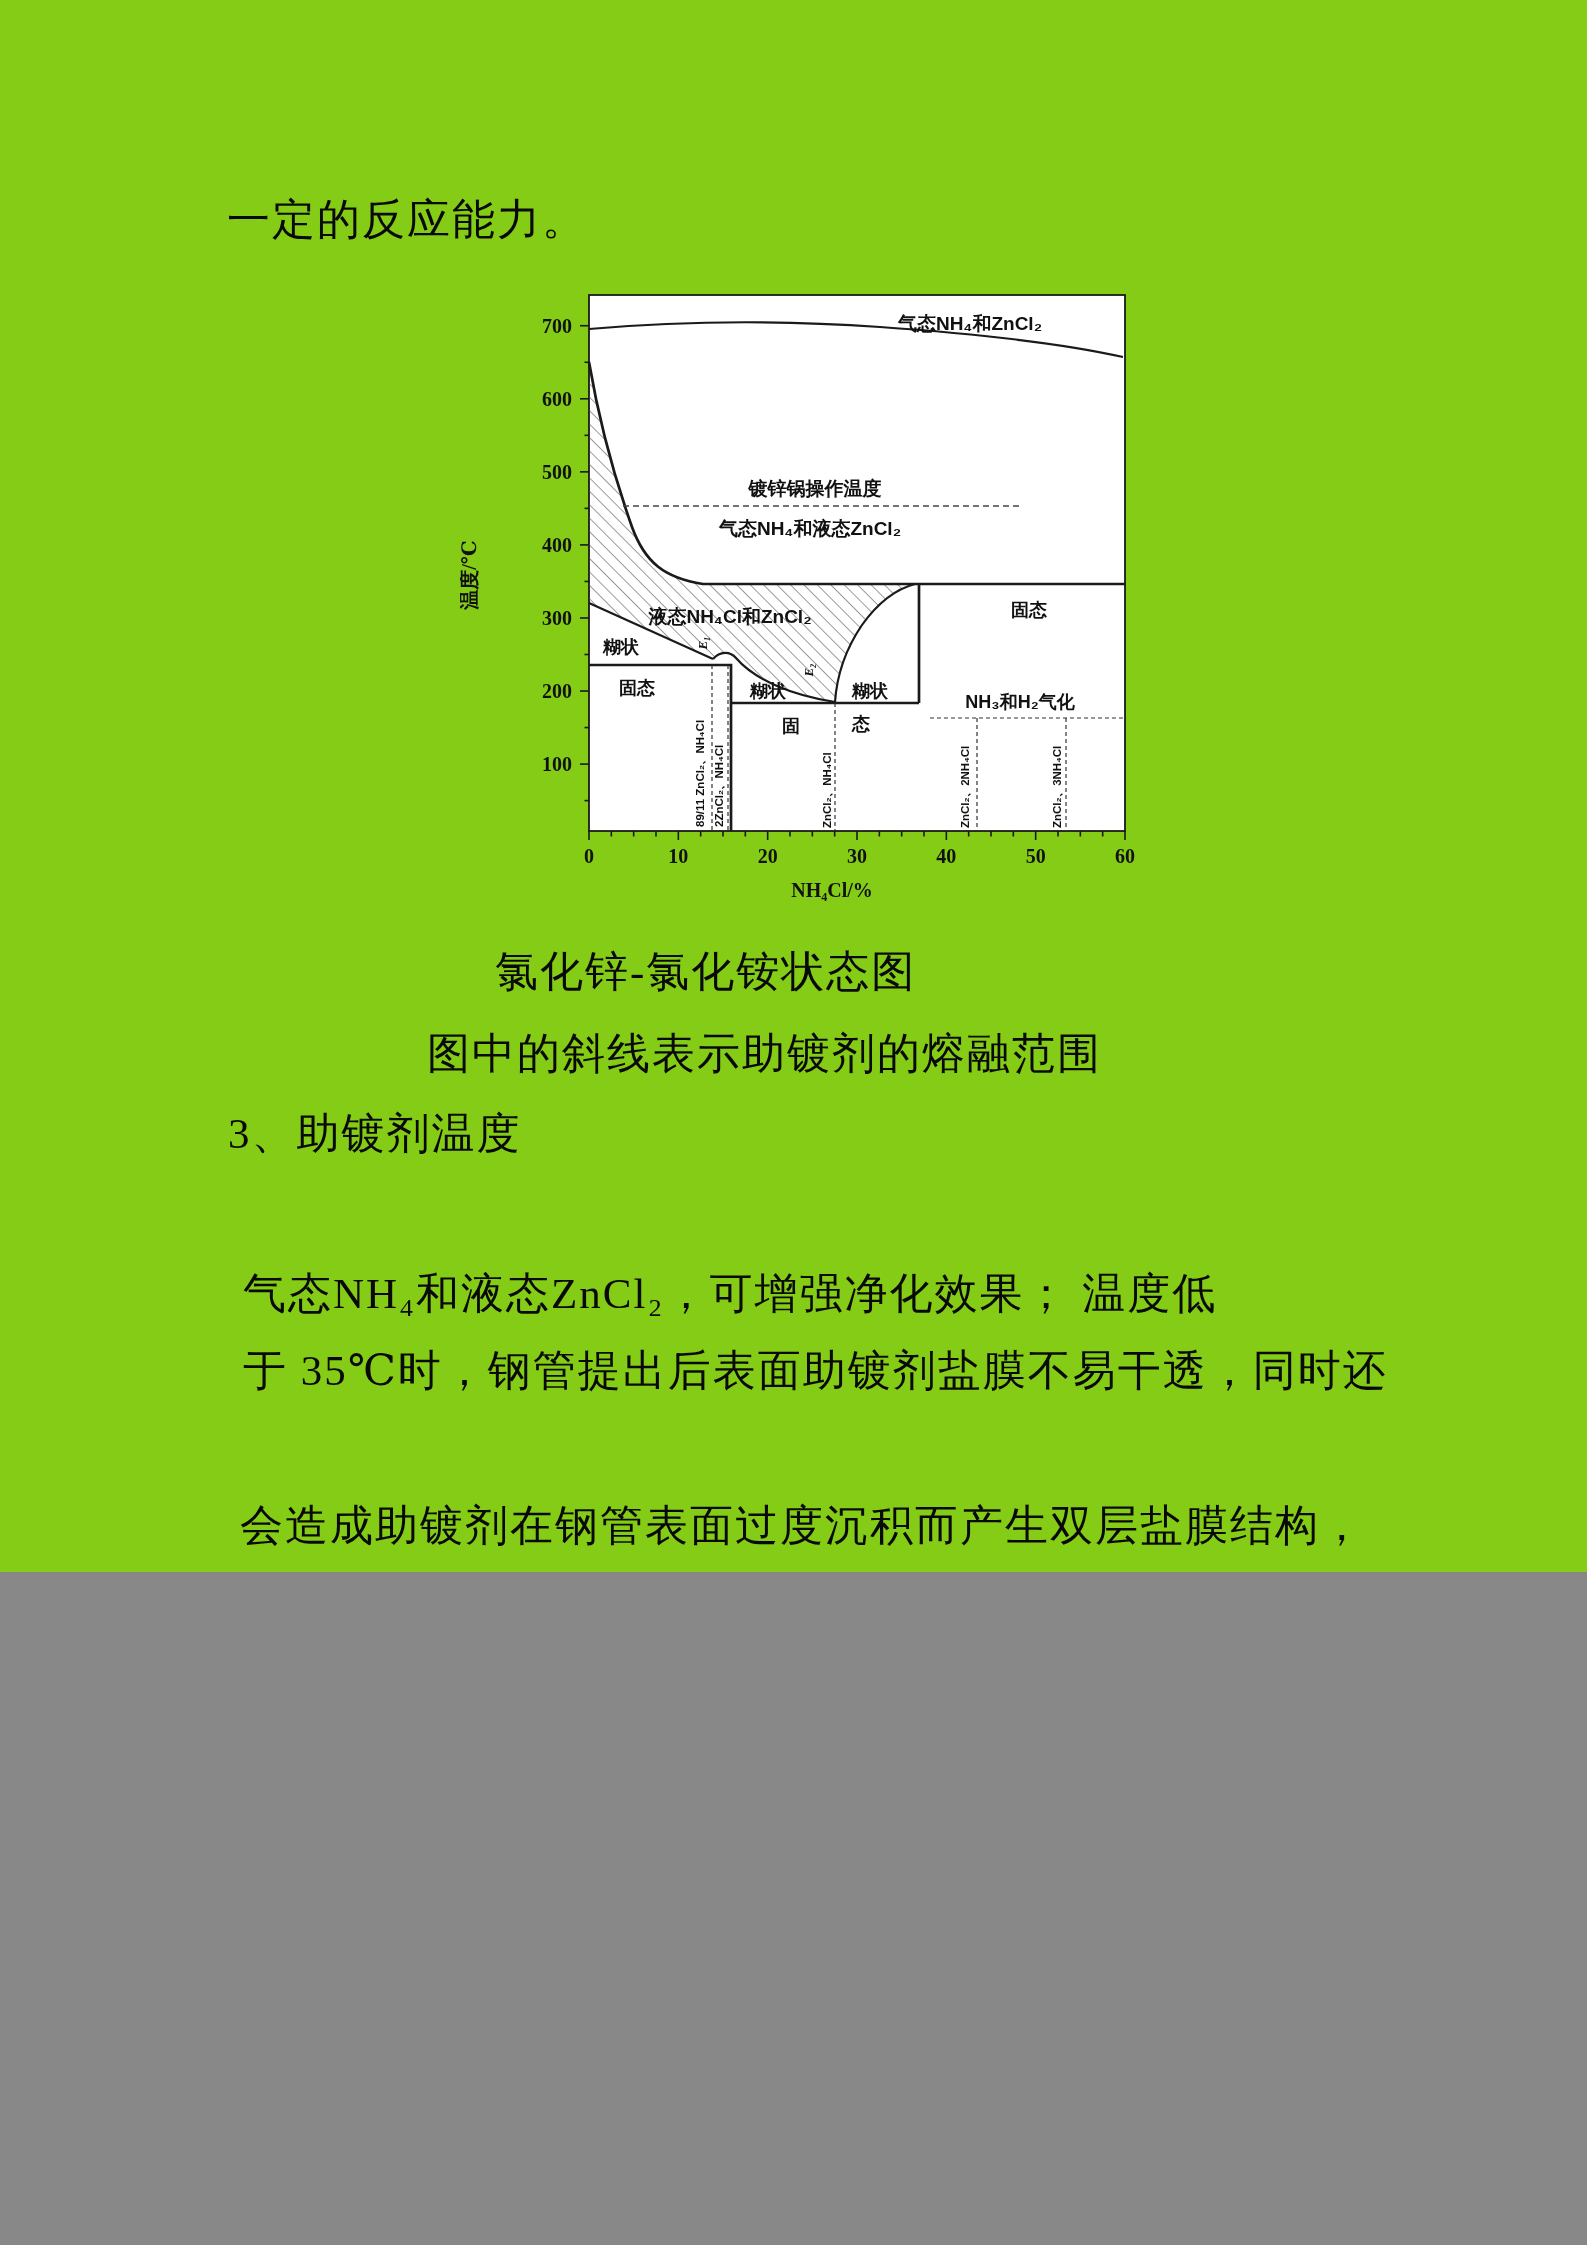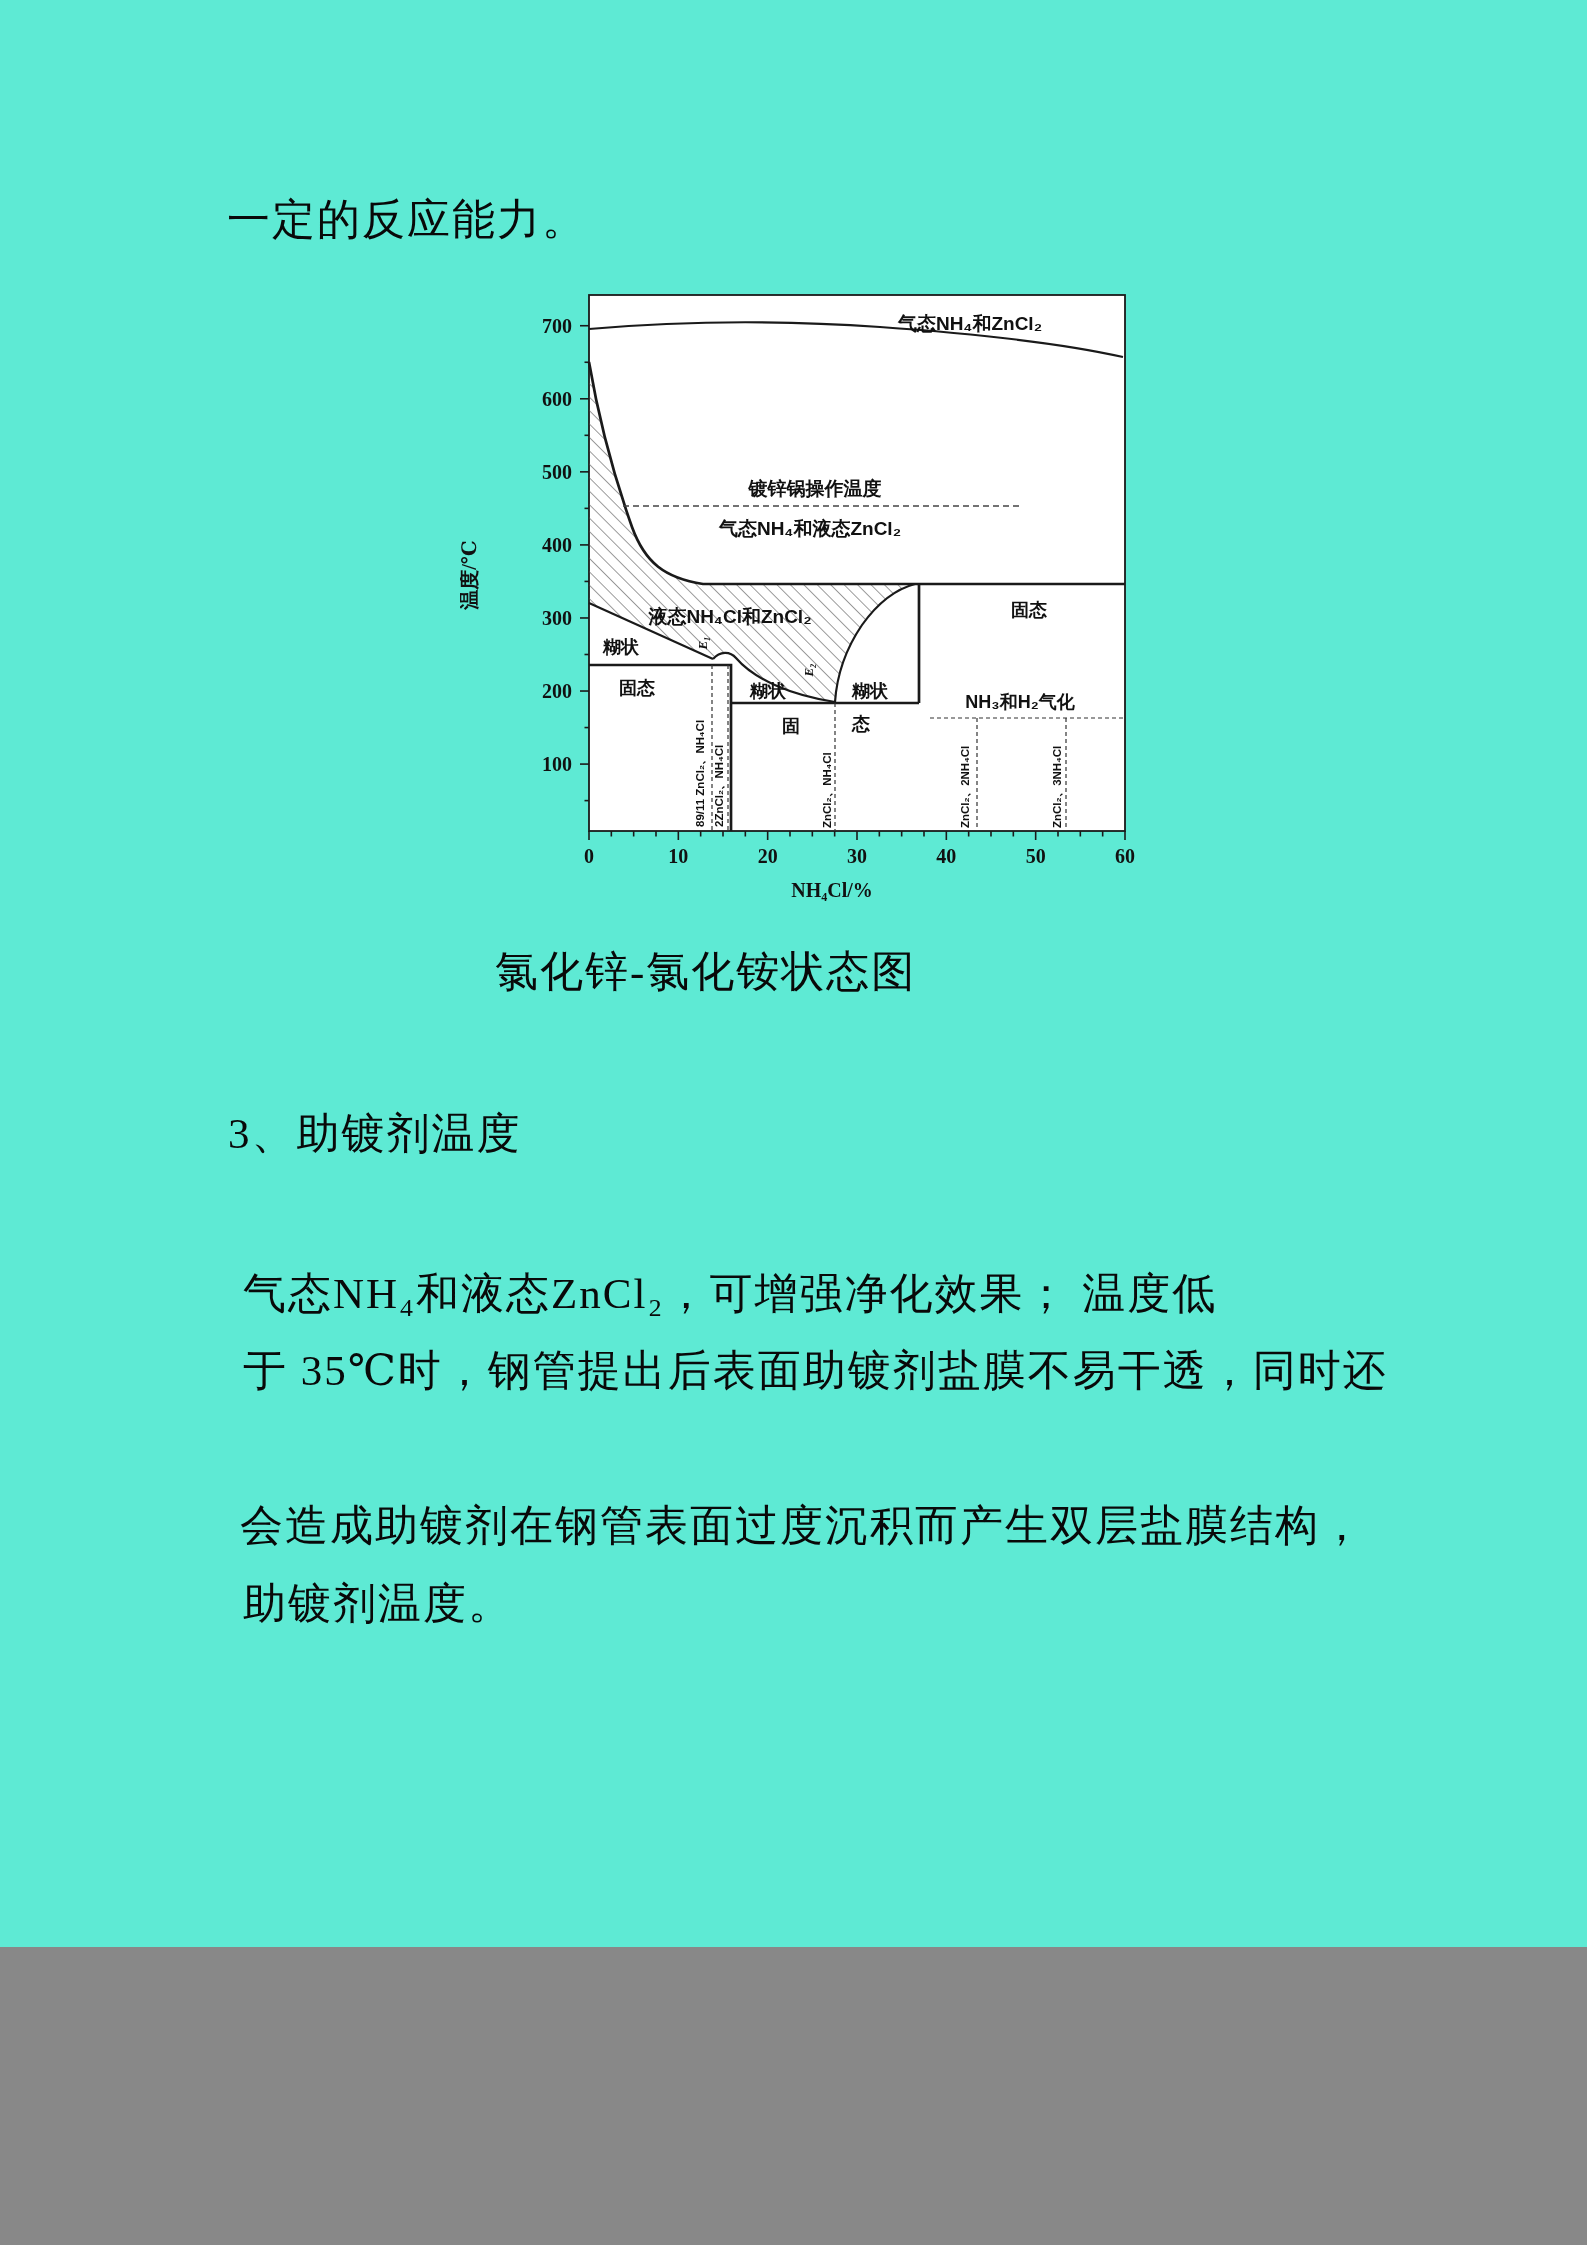--- a/index.html
+++ b/index.html
@@ -1,19 +1,19 @@
 <!DOCTYPE html>
 <html><head>
 <meta charset="utf-8">
 <style>
   html,body{margin:0;padding:0;background:#888;}
   .page{
     position:relative;
-    width:1587px;height:1947px;
-    background:#5eead4;
+    width:1587px;height:1572px;
+    background:#84cc16;
     font-family:"Liberation Serif","DejaVu Serif",serif;
     color:#000;
     overflow:hidden;
   }
   .tline{
     position:absolute;
     font-size:43px;
     line-height:48px;
     letter-spacing:2px;
     white-space:nowrap;
@@ -142,20 +142,21 @@
         <line x1="129" y1="107.25903599999997" x2="124.5" y2="107.25903599999997" class="ax"></line>
         <text x="244" y="572" class="rot" transform="rotate(-90 244 572)">89/11 ZnCl₂、NH₄Cl</text>
         <text x="263" y="572" class="rot" transform="rotate(-90 263 572)">2ZnCl₂、NH₄Cl</text>
         <text x="371" y="573" class="rot" transform="rotate(-90 371 573)">ZnCl₂、NH₄Cl</text>
         <text x="509" y="573" class="rot" transform="rotate(-90 509 573)">ZnCl₂、2NH₄Cl</text>
         <text x="601" y="573" class="rot" transform="rotate(-90 601 573)">ZnCl₂、3NH₄Cl</text>
       </g>
   </svg>
 
   <div class="tline" style="left:495px;top:948px;">氯化锌-氯化铵状态图</div>
+  <div class="tline" style="left:427px;top:1030px;">图中的斜线表示助镀剂的熔融范围</div>
 
   <div class="tline" style="left:228px;top:1110px;">3、助镀剂温度</div>
 
   <div class="tline" style="left:243px;top:1270px;">气态NH₄和液态ZnCl₂，可增强净化效果； 温度低</div>
   <div class="tline" style="left:243px;top:1347px;">于 35℃时，钢管提出后表面助镀剂盐膜不易干透，同时还</div>
   <div class="tline" style="left:240px;top:1502px;">会造成助镀剂在钢管表面过度沉积而产生双层盐膜结构，</div>
   <div class="tline" style="left:243px;top:1580px;">助镀剂温度。</div>
 
 </div>
 

